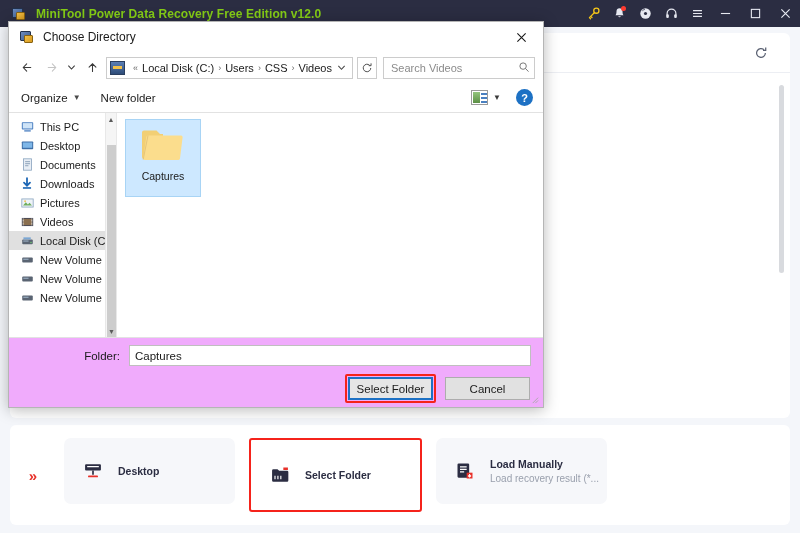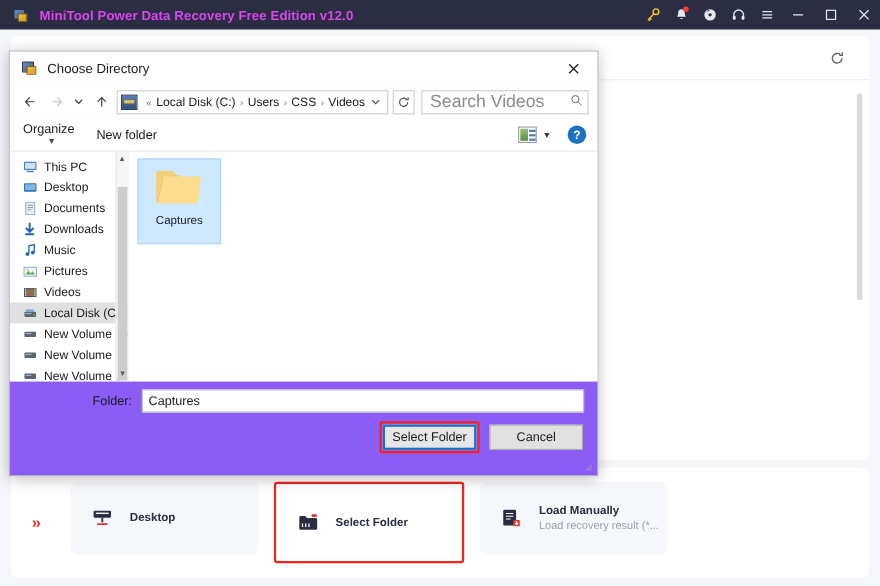--- a/index.html
+++ b/index.html
@@ -34,21 +34,21 @@
     background: linear-gradient(135deg,#6d8cc0,#3a5a8a);
     border: 1px solid #22324d; border-radius: 1px;
   }
   .app-logo .sq2 {
     position: absolute; left: 5px; top: 6px;
     width: 9px; height: 8px;
     background: linear-gradient(135deg,#f2c14a,#d89a1e);
     border: 1px solid #8a6310; border-radius: 1px;
   }
   .app-title {
-    color: #d946ef; font-size: 12px; font-weight: bold;
+    color: #84cc16; font-size: 12px; font-weight: bold;
     letter-spacing: .1px; white-space: nowrap;
   }
   .tb-icons {
     position: absolute; right: 0; top: 0;
     height: 27px; display: flex; align-items: center;
   }
   .tb-ico {
     width: 26px; height: 27px;
     display: flex; align-items: center; justify-content: center;
     color: #e6e8f0; font-size: 12px; position: relative;
@@ -186,21 +186,21 @@
     max-width: 118px; text-overflow: ellipsis;
   }
 
   
   .dialog {
     position: absolute; left: 8px; top: 21px;
     width: 536px; height: 387px;
     background: #f0f0f0;
     border: 1px solid #b5b5b5;
     box-shadow: 0 2px 14px rgba(0,0,0,.28);
-    display: flex; flex-direction: column; margin-top: 25px;
+    display: flex; flex-direction: column;
   }
   .dlg-title {
     height: 30px; background: #ffffff;
     display: flex; align-items: center;
     position: relative; flex: none;
   }
   .dlg-ico {
     width: 16px; height: 16px; margin-left: 10px; margin-right: 8px;
     position: relative; flex: none;
   }
@@ -259,32 +259,32 @@
     width: 18px; height: 20px; flex: none;
     display: flex; align-items: center; justify-content: center;
     color: #4a4a4a; font-size: 10px; cursor: pointer;
   }
   .addr-refresh { border-left: 1px solid #e0e0e0; font-size: 11px; }
   .search-box {
     width: 152px; height: 22px; flex: none;
     background: #ffffff; border: 1px solid #cccccc;
     display: flex; align-items: center; padding: 0 4px 0 7px;
   }
-  .search-ph { flex: 1; font-size: 16px; color: #8b8b8b; }
+  .search-ph { flex: 1; font-size: 11px; color: #8b8b8b; }
   .search-ico { color: #6a6a6a; font-size: 11px; }
 
   .dlg-cmd {
     height: 30px; background: #ffffff;
     border-bottom: 1px solid #e2e2e2;
     display: flex; align-items: center; flex: none;
     padding: 0 10px 0 12px;
   }
   .cmd-item {
     font-size: 11.5px; color: #1a1a1a; cursor: pointer;
-    margin-right: 20px; display: flex; align-items: center; flex-direction: column;
+    margin-right: 20px; display: flex; align-items: center;
   }
   .cmd-caret { font-size: 8px; margin-left: 5px; color: #4a4a4a; }
   .cmd-right { margin-left: auto; display: flex; align-items: center; gap: 5px; }
   .view-ico {
     width: 17px; height: 15px;
     background: #ffffff; border: 1px solid #9a9a9a;
     position: relative;
   }
   .view-ico::before {
     content:''; position:absolute; left:1px; top:1px; width:7px; height:11px;
@@ -355,22 +355,22 @@
   .file-name {
     font-size: 10.5px; color: #1a1a1a; margin-top: 5px;
     white-space: nowrap;
   }
   .files-scroll {
     position: absolute; right: 0; top: 0;
     width: 11px; height: 100%; background: #ffffff;
   }
 
   .dlg-foot {
-    flex: none; background: #8b5cf6;
-    padding: 7px 12px 20px 12px;
+    flex: none; background: #f0abfc;
+    padding: 7px 12px 4px 12px;
     position: relative;
   }
   .foot-row1 {
     display: flex; align-items: center; margin-bottom: 8px;
   }
   .foot-label {
     font-size: 11.5px; color: #1a1a1a;
     width: 108px; text-align: right; padding-right: 9px;
     flex: none;
   }
@@ -728,30 +728,20 @@
           <span class="ti-ico">
             <svg width="12" height="13" viewBox="0 0 14 16">
                 <path d="M7 1.5v8.5M3.3 7L7 10.7 10.7 7" stroke="#1c66b5" stroke-width="2.2" fill="none" stroke-linecap="round"></path>
                 <path d="M2 13.5h10" stroke="#1c66b5" stroke-width="2"></path>
               </svg>
           </span>
           <span>Downloads</span>
         </div>
         <div class="tree-item">
           <span class="ti-ico">
-            <svg width="11" height="13" viewBox="0 0 13 16">
-                <path d="M5 12V3l6-1.3v8.8" stroke="#1c66b5" stroke-width="1.5" fill="none"></path>
-                <circle cx="3.3" cy="12.2" r="2.1" fill="#1c66b5"></circle>
-                <circle cx="9.3" cy="10.6" r="2.1" fill="#1c66b5"></circle>
-              </svg>
-          </span>
-          <span>Music</span>
-        </div>
-        <div class="tree-item">
-          <span class="ti-ico">
             <svg width="13" height="12" viewBox="0 0 16 14">
                 <rect x="1" y="2" width="14" height="10" fill="#eef3f8" stroke="#8aa4bf"></rect>
                 <path d="M2.5 10l3.4-4 2.6 2.8 2-2.2 3 3.4z" fill="#6fae5e"></path>
                 <circle cx="5" cy="4.8" r="1.1" fill="#f2c14a"></circle>
               </svg>
           </span>
           <span>Pictures</span>
         </div>
         <div class="tree-item">
           <span class="ti-ico">

